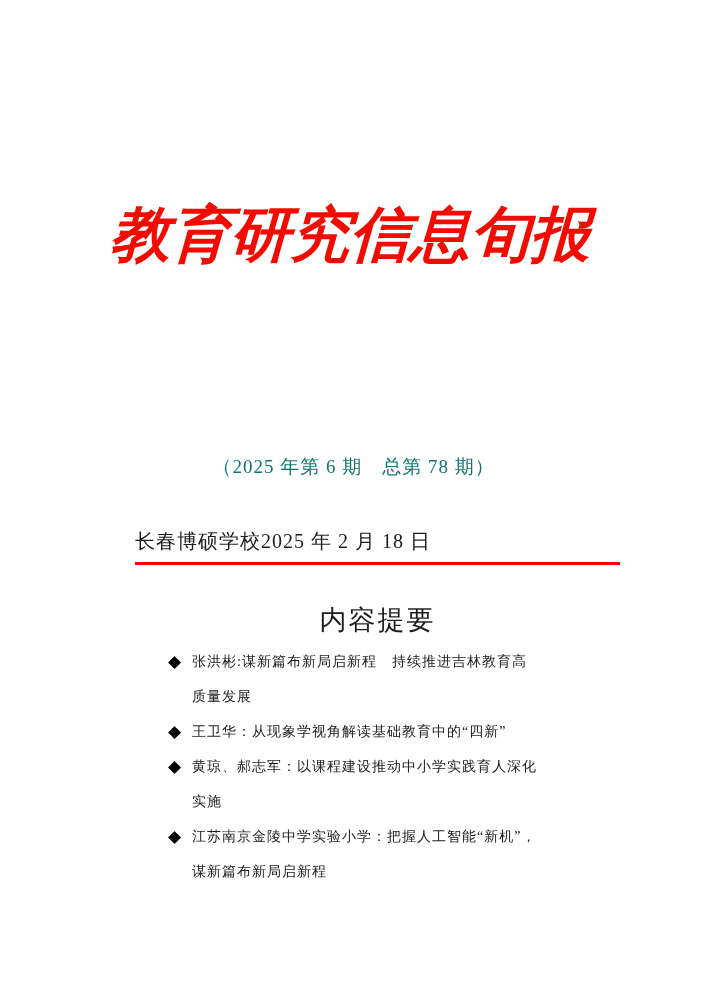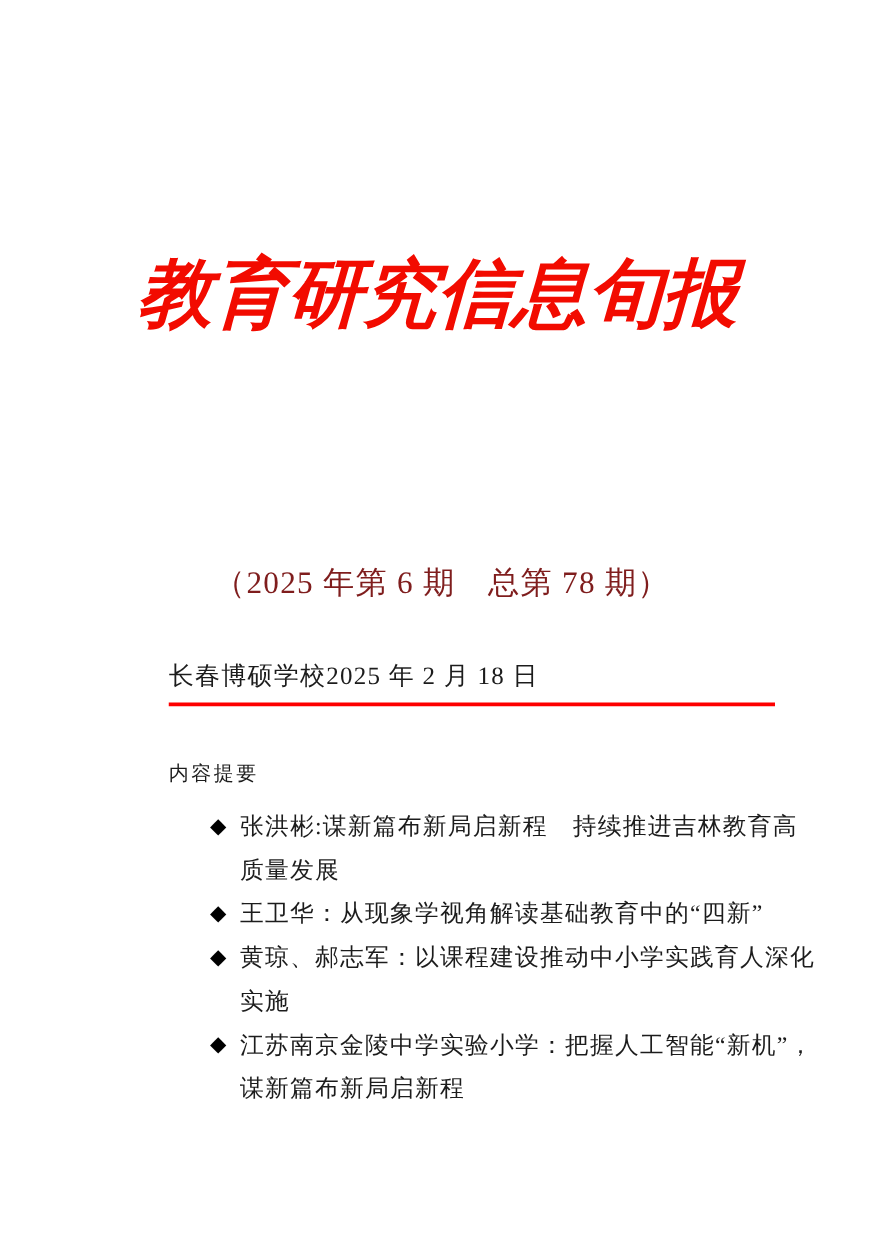--- a/index.html
+++ b/index.html
@@ -23,66 +23,67 @@
     font-weight: bold;
     font-style: italic;
     letter-spacing: 0px;
     color: #f20b00;
     transform: skewX(-2deg);
     white-space: nowrap;
   }
   .issue-line {
     margin-top: 181px;
     text-align: center;
-    font-size: 25px;
+    font-size: 19px;
     line-height: 24px;
     letter-spacing: 1px;
-    color: #7f1d1d;
+    color: #0f766e;
   }
   .content {
     padding: 0 87px 0 135px;
   }
   .pub-row {
     margin-top: 51px;
     display: flex;
     align-items: baseline;
     font-size: 20px;
     line-height: 23px;
     letter-spacing: 1px;
   }
   .red-rule {
     margin-top: 9px;
     height: 3px;
     background: #fe0000;
   }
   .summary-heading {
     margin-top: 43px;
-    font-size: 16px;
+    font-size: 27px;
     line-height: 24px;
     letter-spacing: 2px;
+    text-align: center;
   }
   .toc-list {
     margin-top: 12px;
   }
   .toc-item {
     display: flex;
     margin-left: 33px;
     align-items: flex-start;
   }
   .bullet {
     flex: 0 0 24px;
     width: 24px;
     font-size: 17px;
     line-height: 35px;
     color: #000;
     font-family: "DejaVu Sans", sans-serif;
   }
   .item-text {
     flex: 1;
-    font-size: 19px;
+    font-size: 14px;
     line-height: 35px;
     letter-spacing: 1px;
     white-space: pre;      
   }
 </style>
 </head>
 <body>
 
 <div class="page">
 

